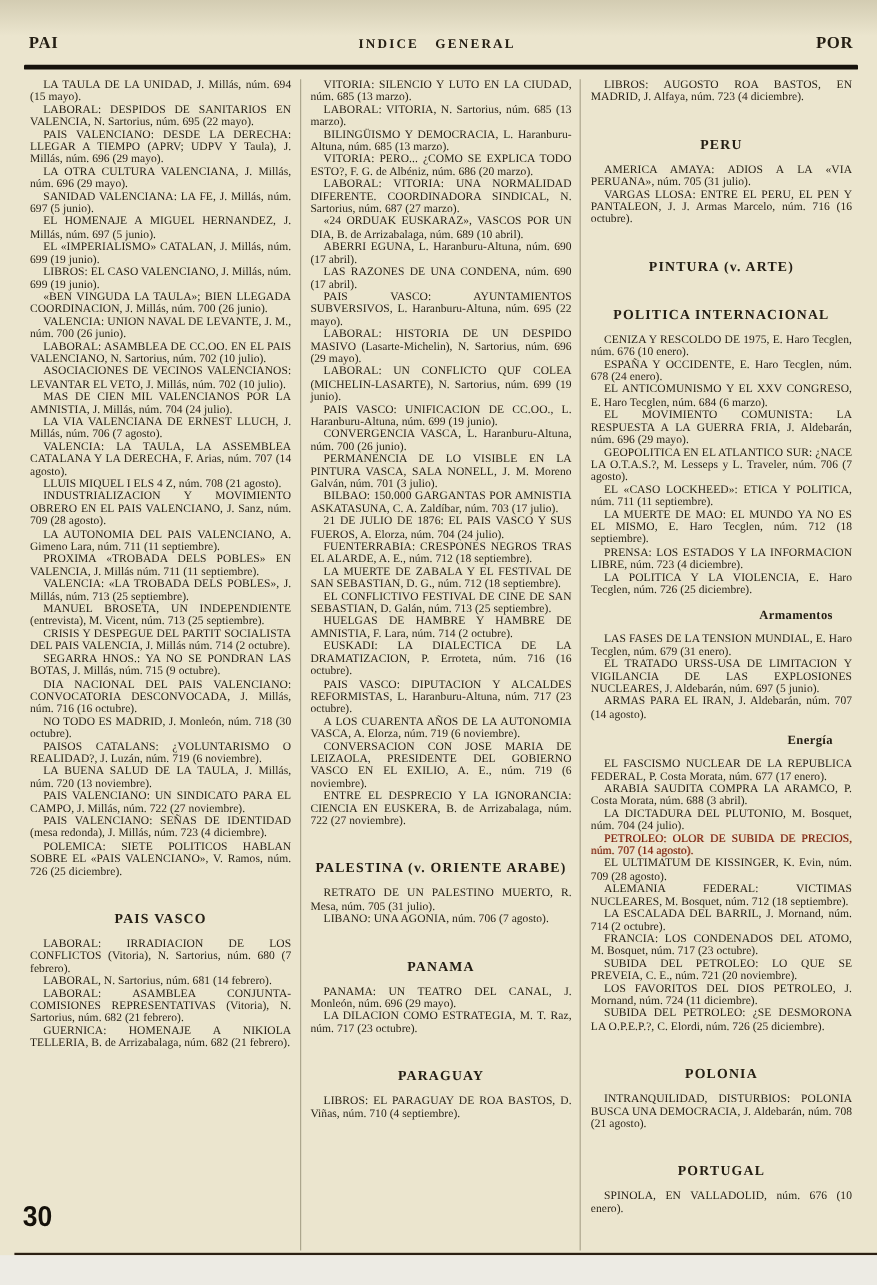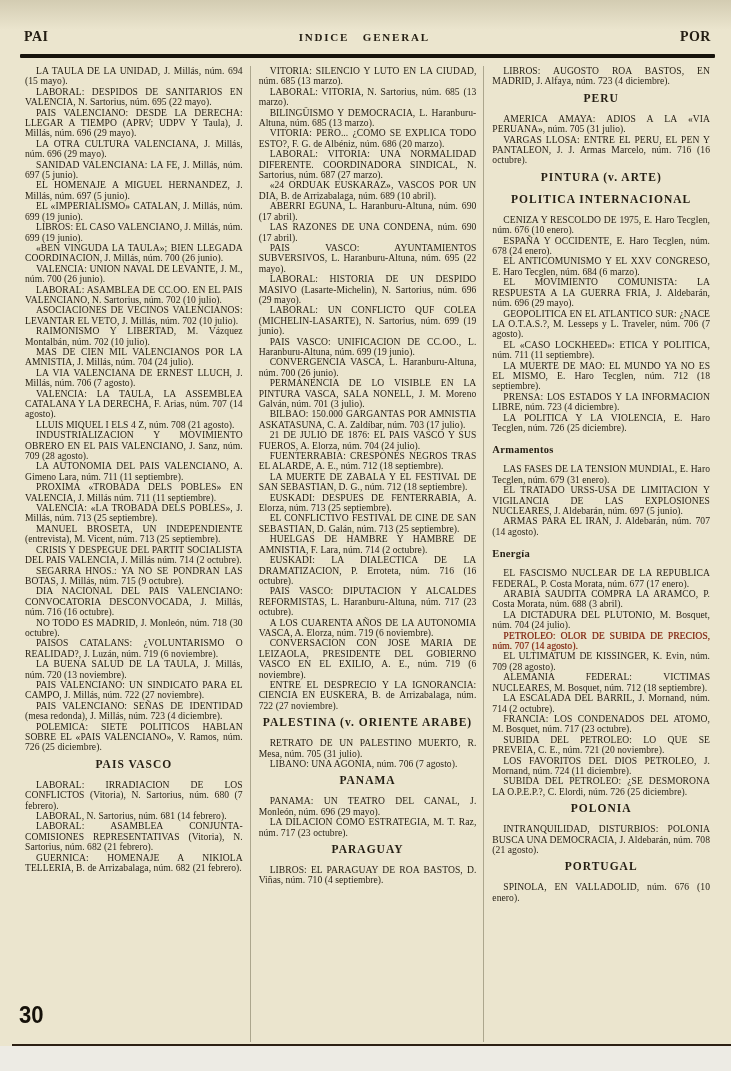--- a/index.html
+++ b/index.html
@@ -39,26 +39,26 @@
   }
   .col:not(:first-child){padding-left:8px;}
   .col:not(:last-child){border-right:1px solid rgba(96,88,63,.45);}
   p.entry{
     margin:0;
     font-size:9.6px;line-height:10.4px;
     text-align:justify;text-indent:11px;
     letter-spacing:0.05px;
   }
   h3.heading{
-    margin:5px 0 10px;font-size:11.5px;font-weight:bold;
+    margin:28px 0 10px;font-size:11.5px;font-weight:bold;
     text-align:center;letter-spacing:1px;
   }
   h3.subheading{
-    margin:11px 0 9px;font-size:10.5px;font-weight:bold;
-    text-align:left;letter-spacing:0.3px;
+    margin:11px 16px 9px;font-size:10.5px;font-weight:bold;
+    text-align:right;letter-spacing:0.3px;
   }
   p.entry.hl{
     color:#7c2015;font-weight:normal;
     text-shadow:0.5px 0 0 rgba(160,90,30,.6);
   }
   .page-num{
     position:absolute;left:19px;top:1001px;
     font-family:"Liberation Sans", sans-serif;
     font-weight:bold;font-size:24px;color:#15110a;
     transform:scaleX(.92);transform-origin:left;
@@ -92,21 +92,20 @@
       <p class="entry">PAIS VALENCIANO: DESDE LA DERECHA: LLEGAR A TIEMPO (APRV; UDPV Y Taula), J. Millás, núm. 696 (29 mayo).</p>
       <p class="entry">LA OTRA CULTURA VALENCIANA, J. Millás, núm. 696 (29 mayo).</p>
       <p class="entry">SANIDAD VALENCIANA: LA FE, J. Millás, núm. 697 (5 junio).</p>
       <p class="entry">EL HOMENAJE A MIGUEL HERNANDEZ, J. Millás, núm. 697 (5 junio).</p>
       <p class="entry">EL «IMPERIALISMO» CATALAN, J. Millás, núm. 699 (19 junio).</p>
       <p class="entry">LIBROS: EL CASO VALENCIANO, J. Millás, núm. 699 (19 junio).</p>
       <p class="entry">«BEN VINGUDA LA TAULA»; BIEN LLEGADA COORDINACION, J. Millás, núm. 700 (26 junio).</p>
       <p class="entry">VALENCIA: UNION NAVAL DE LEVANTE, J. M., núm. 700 (26 junio).</p>
       <p class="entry">LABORAL: ASAMBLEA DE CC.OO. EN EL PAIS VALENCIANO, N. Sartorius, núm. 702 (10 julio).</p>
       <p class="entry">ASOCIACIONES DE VECINOS VALENCIANOS: LEVANTAR EL VETO, J. Millás, núm. 702 (10 julio).</p>
-      <p class="entry">RAIMONISMO Y LIBERTAD, M. Vázquez Montalbán, núm. 702 (10 julio).</p>
       <p class="entry">MAS DE CIEN MIL VALENCIANOS POR LA AMNISTIA, J. Millás, núm. 704 (24 julio).</p>
       <p class="entry">LA VIA VALENCIANA DE ERNEST LLUCH, J. Millás, núm. 706 (7 agosto).</p>
       <p class="entry">VALENCIA: LA TAULA, LA ASSEMBLEA CATALANA Y LA DERECHA, F. Arias, núm. 707 (14 agosto).</p>
       <p class="entry">LLUIS MIQUEL I ELS 4 Z, núm. 708 (21 agosto).</p>
       <p class="entry">INDUSTRIALIZACION Y MOVIMIENTO OBRERO EN EL PAIS VALENCIANO, J. Sanz, núm. 709 (28 agosto).</p>
       <p class="entry">LA AUTONOMIA DEL PAIS VALENCIANO, A. Gimeno Lara, núm. 711 (11 septiembre).</p>
       <p class="entry">PROXIMA «TROBADA DELS POBLES» EN VALENCIA, J. Millás núm. 711 (11 septiembre).</p>
       <p class="entry">VALENCIA: «LA TROBADA DELS POBLES», J. Millás, núm. 713 (25 septiembre).</p>
       <p class="entry">MANUEL BROSETA, UN INDEPENDIENTE (entrevista), M. Vicent, núm. 713 (25 septiembre).</p>
       <p class="entry">CRISIS Y DESPEGUE DEL PARTIT SOCIALISTA DEL PAIS VALENCIA, J. Millás núm. 714 (2 octubre).</p>
@@ -136,21 +135,20 @@
       <p class="entry">PAIS VASCO: AYUNTAMIENTOS SUBVERSIVOS, L. Haranburu-Altuna, núm. 695 (22 mayo).</p>
       <p class="entry">LABORAL: HISTORIA DE UN DESPIDO MASIVO (Lasarte-Michelin), N. Sartorius, núm. 696 (29 mayo).</p>
       <p class="entry">LABORAL: UN CONFLICTO QUF COLEA (MICHELIN-LASARTE), N. Sartorius, núm. 699 (19 junio).</p>
       <p class="entry">PAIS VASCO: UNIFICACION DE CC.OO., L. Haranburu-Altuna, núm. 699 (19 junio).</p>
       <p class="entry">CONVERGENCIA VASCA, L. Haranburu-Altuna, núm. 700 (26 junio).</p>
       <p class="entry">PERMANENCIA DE LO VISIBLE EN LA PINTURA VASCA, SALA NONELL, J. M. Moreno Galván, núm. 701 (3 julio).</p>
       <p class="entry">BILBAO: 150.000 GARGANTAS POR AMNISTIA ASKATASUNA, C. A. Zaldíbar, núm. 703 (17 julio).</p>
       <p class="entry">21 DE JULIO DE 1876: EL PAIS VASCO Y SUS FUEROS, A. Elorza, núm. 704 (24 julio).</p>
       <p class="entry">FUENTERRABIA: CRESPONES NEGROS TRAS EL ALARDE, A. E., núm. 712 (18 septiembre).</p>
       <p class="entry">LA MUERTE DE ZABALA Y EL FESTIVAL DE SAN SEBASTIAN, D. G., núm. 712 (18 septiembre).</p>
-      <p class="entry">EUSKADI: DESPUES DE FENTERRABIA, A. Elorza, núm. 713 (25 septiembre).</p>
       <p class="entry">EL CONFLICTIVO FESTIVAL DE CINE DE SAN SEBASTIAN, D. Galán, núm. 713 (25 septiembre).</p>
       <p class="entry">HUELGAS DE HAMBRE Y HAMBRE DE AMNISTIA, F. Lara, núm. 714 (2 octubre).</p>
       <p class="entry">EUSKADI: LA DIALECTICA DE LA DRAMATIZACION, P. Erroteta, núm. 716 (16 octubre).</p>
       <p class="entry">PAIS VASCO: DIPUTACION Y ALCALDES REFORMISTAS, L. Haranburu-Altuna, núm. 717 (23 octubre).</p>
       <p class="entry">A LOS CUARENTA AÑOS DE LA AUTONOMIA VASCA, A. Elorza, núm. 719 (6 noviembre).</p>
       <p class="entry">CONVERSACION CON JOSE MARIA DE LEIZAOLA, PRESIDENTE DEL GOBIERNO VASCO EN EL EXILIO, A. E., núm. 719 (6 noviembre).</p>
       <p class="entry">ENTRE EL DESPRECIO Y LA IGNORANCIA: CIENCIA EN EUSKERA, B. de Arrizabalaga, núm. 722 (27 noviembre).</p>
       <h3 class="heading">PALESTINA (v. ORIENTE ARABE)</h3>
       <p class="entry">RETRATO DE UN PALESTINO MUERTO, R. Mesa, núm. 705 (31 julio).</p>
       <p class="entry">LIBANO: UNA AGONIA, núm. 706 (7 agosto).</p>

